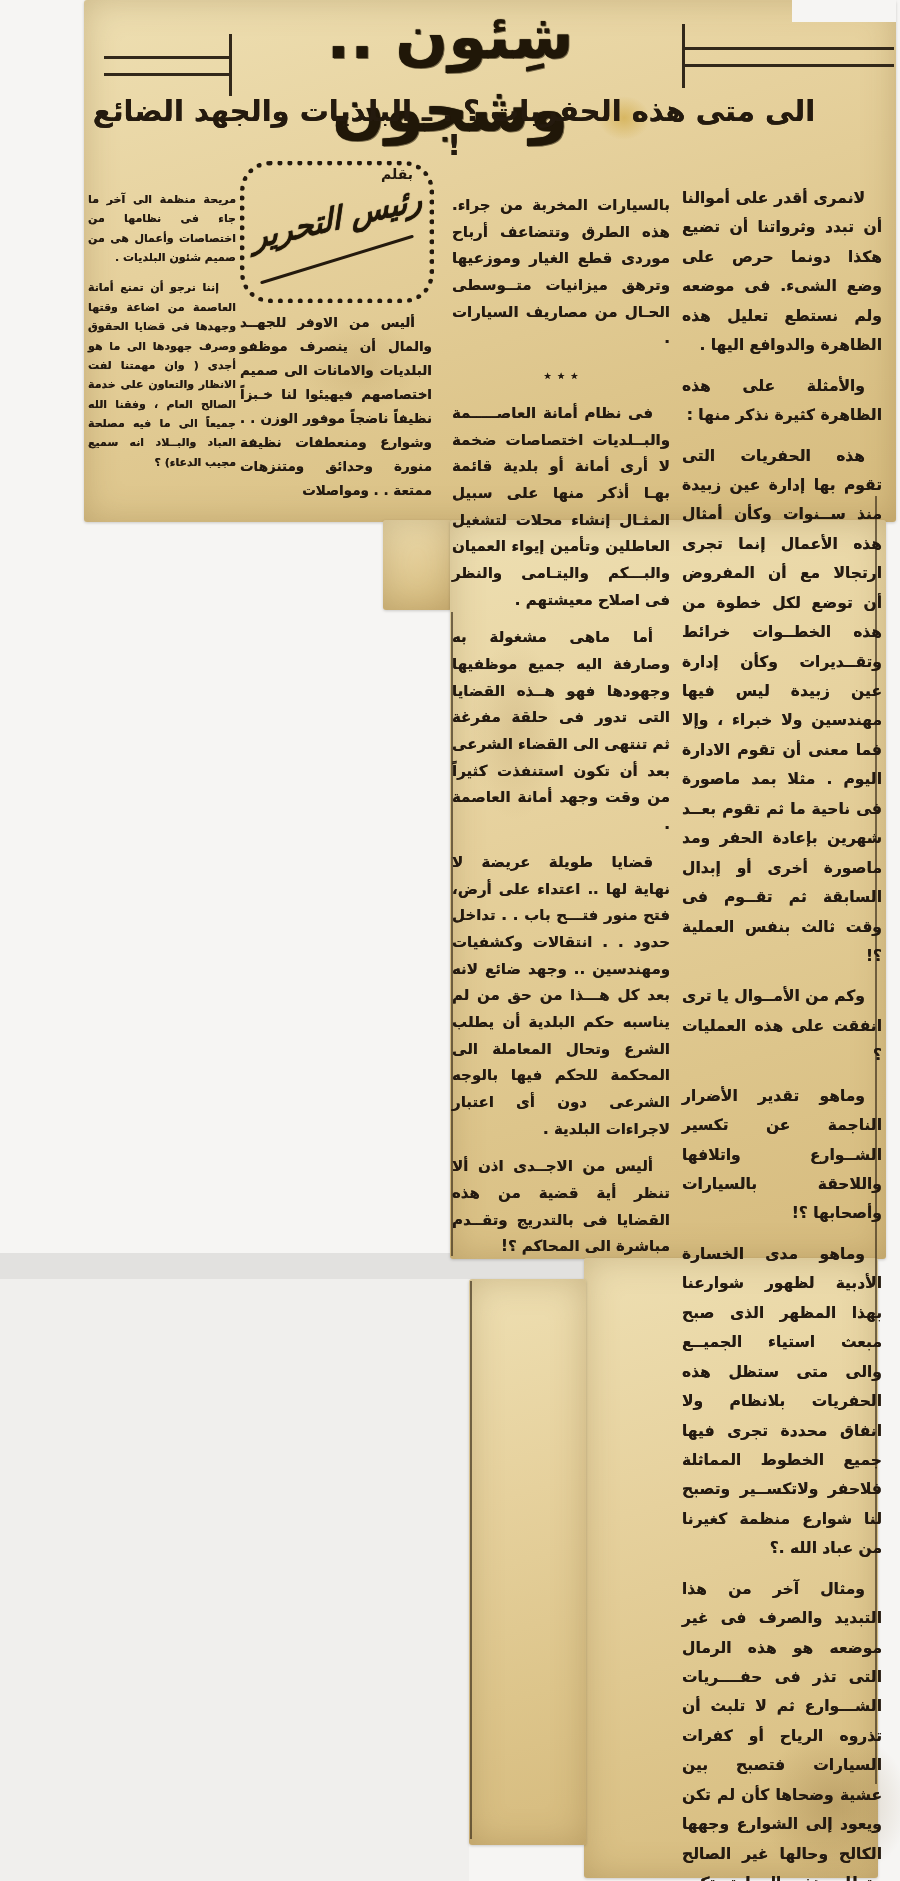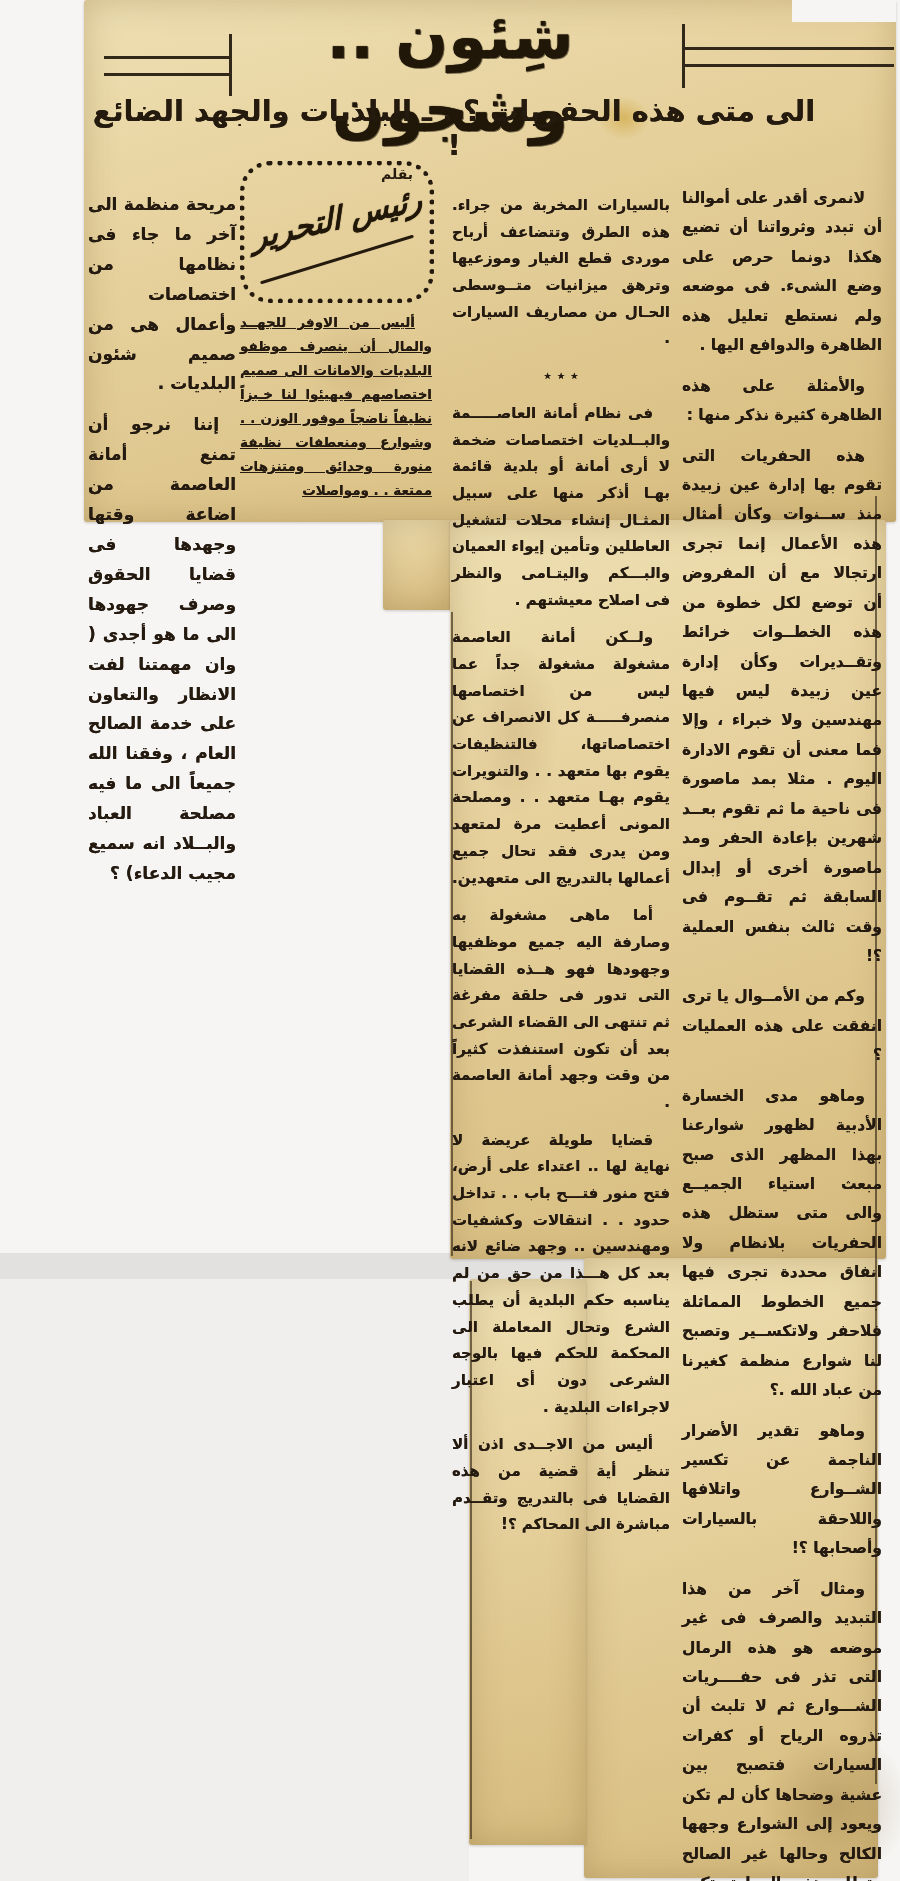--- a/index.html
+++ b/index.html
@@ -55,22 +55,22 @@
   .vr2{left:451px;top:612px;width:2px;height:644px;}
   .vr3{left:470px;top:1281px;width:2px;height:558px;}
 
   
   .col{position:absolute;color:#241a10;font-weight:700;text-align:justify;direction:rtl;
        text-shadow:0 0 .5px rgba(36,26,16,.85);}
   .col p{margin:0 0 11px;text-indent:17px;}
   .noindent p:first-child{text-indent:0;}
   .col1{left:682px;top:184px;width:200px;font-size:15.5px;line-height:1.9;}
   .col2{left:452px;top:192px;width:218px;font-size:15px;line-height:1.78;}
-  .col3{left:240px;top:310px;width:192px;font-size:13.5px;line-height:1.78;text-decoration:underline;}
-  .col4{left:88px;top:190px;width:148px;font-size:17px;line-height:1.76;}
+  .col3{left:240px;top:310px;width:192px;font-size:13.5px;line-height:1.78;}
+  .col4{left:88px;top:190px;width:148px;font-size:11px;line-height:1.76;}
   .sep{text-align:center;letter-spacing:5px;font-size:15px;margin:2px 0 10px;font-weight:800;color:#241a10;}
 </style>
 </head>
 <body>
 
 <div class="page">
 
   <div class="bgrect lowleft" style="left:0;top:1279px;width:469px;height:602px;"></div>
   <div class="bgrect band" style="left:0;top:1253px;width:584px;height:26px;"></div>
 
@@ -103,33 +103,32 @@
 
   <div class="vr vr1"></div>
   <div class="vr vr2"></div>
   <div class="vr vr3"></div>
 
   <div class="col col1">
       <p>لانمرى أقدر على أموالنا أن تبدد وثرواتنا أن تضيع هكذا دونما حرص على وضع الشىء. فى موضعه ولم نستطع تعليل هذه الظاهرة والدوافع اليها .</p>
       <p>والأمثلة على هذه الظاهرة كثيرة نذكر منها :</p>
       <p>هذه الحفريات التى تقوم بها إدارة عين زبيدة منذ ســنوات وكأن أمثال هذه الأعمال إنما تجرى ارتجالا مع أن المفروض أن توضع لكل خطوة من هذه الخطــوات خرائط وتقــديرات وكأن إدارة عين زبيدة ليس فيها مهندسين ولا خبراء ، وإلا فما معنى أن تقوم الادارة اليوم . مثلا بمد ماصورة فى ناحية ما ثم تقوم بعــد شهرين بإعادة الحفر ومد ماصورة أخرى أو إبدال السابقة ثم تقــوم فى وقت ثالث بنفس العملية ؟!</p>
       <p>وكم من الأمــوال يا ترى انفقت على هذه العمليات ؟</p>
+      <p>وماهو تقدير الأضرار الناجمة عن تكسير الشــوارع واتلافها واللاحقة بالسيارات وأصحابها ؟!</p>
       <p>وماهو مدى الخسارة الأدبية لظهور شوارعنا بهذا المظهر الذى صبح مبعث استياء الجميــع والى متى ستظل هذه الحفريات بلانظام ولا انفاق محددة تجرى فيها جميع الخطوط المماثلة فلاحفر ولاتكســير وتصبح لنا شوارع منظمة كغيرنا من عباد الله .؟</p>
-      <p>وماهو تقدير الأضرار الناجمة عن تكسير الشــوارع واتلافها واللاحقة بالسيارات وأصحابها ؟!</p>
       <p>ومثال آخر من هذا التبديد والصرف فى غير موضعه هو هذه الرمال التى تذر فى حفــــريات الشـــوارع ثم لا تلبث أن تذروه الرياح أو كفرات السيارات فتصبح بين عشية وضحاها كأن لم تكن ويعود إلى الشوارع وجهها الكالح وحالها غير الصالح وتظل هذه العملية تكرر وينفق عليها ما ينفق دون جدوى وتعود السيارات لتتلاطم والتفكك وتزدحم الــورش</p>
     </div>
 
   <div class="col col2">
     <div class="noindent">
         <p>بالسيارات المخربة من جراء. هذه الطرق وتتضاعف أرباح موردى قطع الغيار وموزعيها وترهق ميزانيات متــوسطى الحـال من مصاريف السيارات .</p>
       </div>
     <div class="sep">٭ ٭ ٭</div>
     <div>
         <p>فى نظام أمانة العاصـــــمة والبــلديات اختصاصات ضخمة لا أرى أمانة أو بلدية قائمة بهـا أذكر منها على سبيل المثـال إنشاء محلات لتشغيل العاطلين وتأمين إيواء العميان والبـــكم واليتـامى والنظر فى اصلاح معيشتهم .</p>
-        <p>ولــكن أمانة العاصمة مشغولة مشغولة جداً عما ليس من اختصاصها منصرفـــــة كل الانصراف عن اختصاصاتها، فالتنظيفات يقوم بها متعهد . . والتنويرات يقوم بهـا متعهد . . ومصلحة المونى أعطيت مرة لمتعهد ومن يدرى فقد تحال جميع أعمالها بالتدريج الى متعهدين.</p>
         <p>أما ماهى مشغولة به وصارفة اليه جميع موظفيها وجهودها فهو هــذه القضايا التى تدور فى حلقة مفرغة ثم تنتهى الى القضاء الشرعى بعد أن تكون استنفذت كثيراً من وقت وجهد أمانة العاصمة .</p>
         <p>قضايا طويلة عريضة لا نهاية لها .. اعتداء على أرض، فتح منور فتـــح باب . . تداخل حدود . . انتقالات وكشفيات ومهندسين .. وجهد ضائع لانه بعد كل هـــذا من حق من لم يناسبه حكم البلدية أن يطلب الشرع وتحال المعاملة الى المحكمة للحكم فيها بالوجه الشرعى دون أى اعتبار لاجراءات البلدية .</p>
         <p>أليس من الاجــدى اذن ألا تنظر أية قضية من هذه القضايا فى بالتدريج وتقــدم مباشرة الى المحاكم ؟!</p>
       </div>
   </div>
 
   <div class="col col3">
       <p>أليس من الاوفر للجهــد والمال أن ينصرف موظفو البلديات والامانات الى صميم اختصاصهم فيهيئوا لنا خـبزاً نظيفاً ناضجاً موفور الوزن . . وشوارع ومنعطفات نظيفة منورة وحدائق ومتنزهات ممتعة . . ومواصلات</p>
     </div>
 

